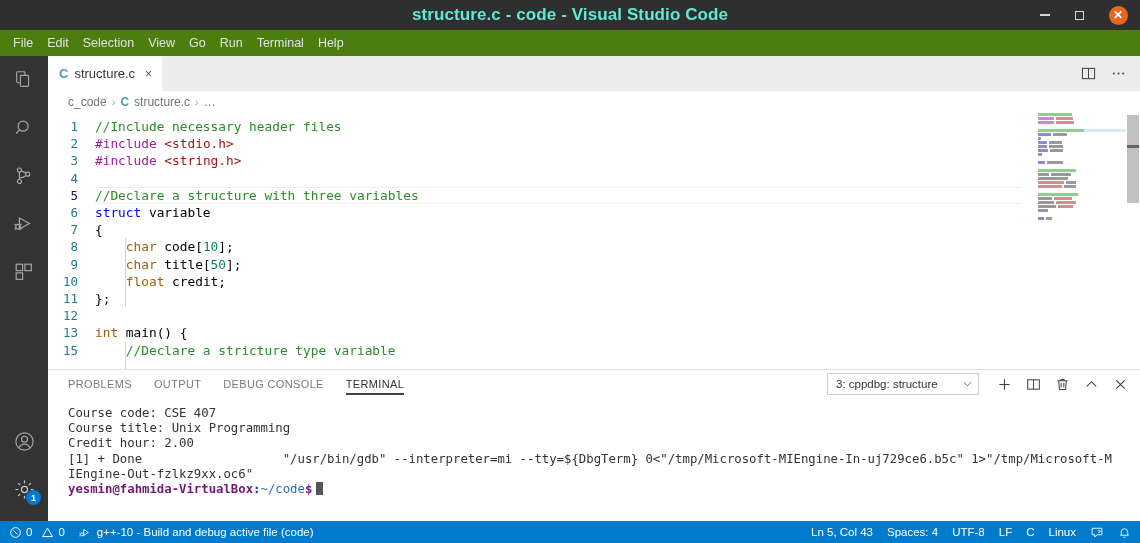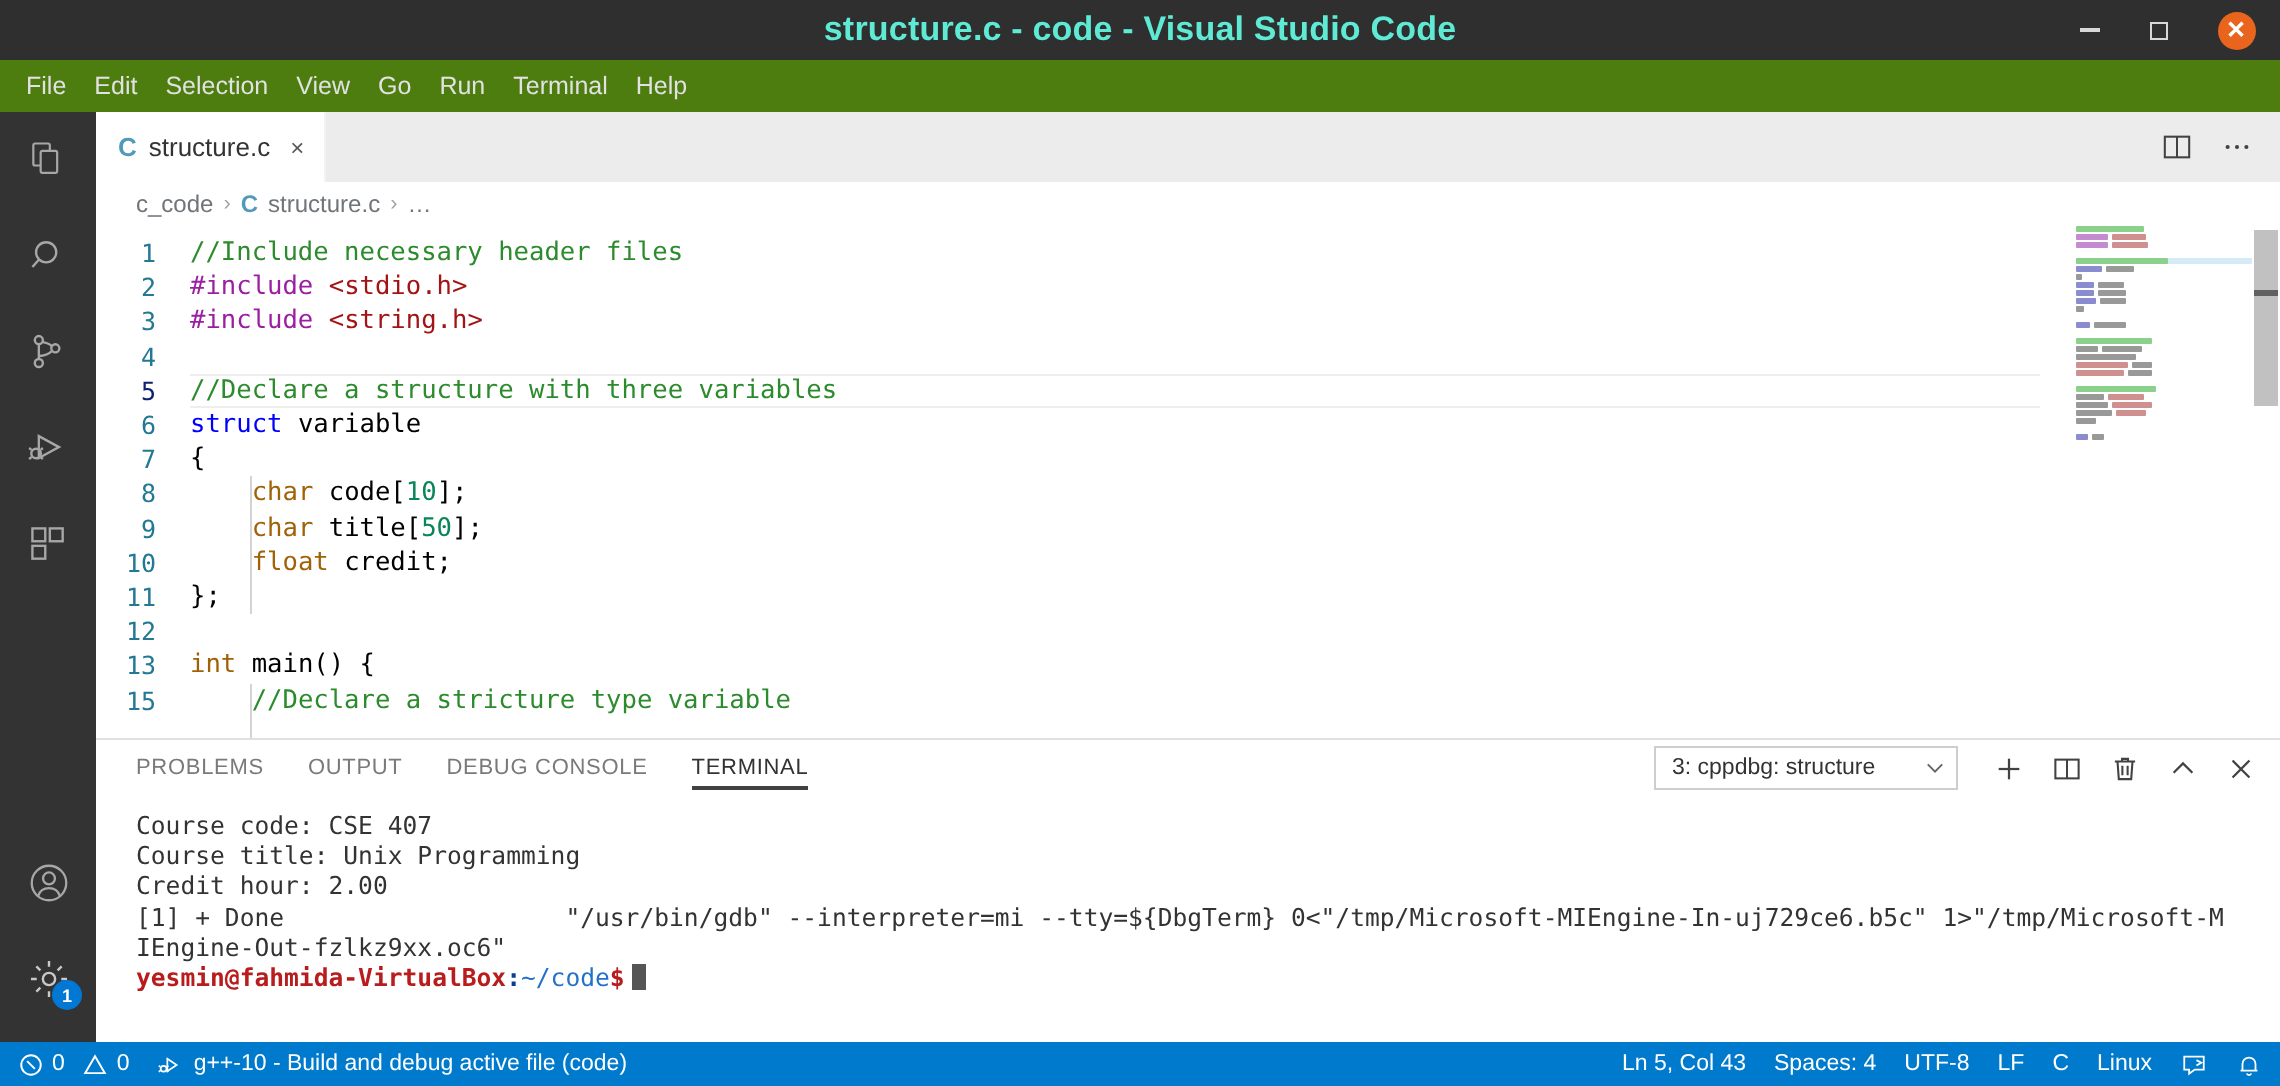--- a/index.html
+++ b/index.html
@@ -154,21 +154,21 @@
   }
   .sel-caret { color: #666; font-size: 9px; margin-left: 8px; }
   .pa-btn { width: 28px; height: 26px; display: flex; align-items: center; justify-content: center; color: #424242; }
 
   .terminal {
     flex: 1 1 auto; padding: 8px 0 0 20px; overflow: hidden;
     font-family: "DejaVu Sans Mono", monospace; font-size: 12.3px; line-height: 15.2px;
     color: #333333; white-space: pre; position: relative;
   }
   .t-line { white-space: pre; }
-  .t-green { color: #b91c1c; font-weight: bold; }
+  .t-green { color: #701a75; font-weight: bold; }
   .t-blue  { color: #2472c8; font-weight: normal; }
   .t-navy  { color: #0b3d91; font-weight: bold; }
   .t-cursor {
     display: inline-block; width: 7px; height: 13px; background: #555; vertical-align: -2px; margin-left: 4px;
   }
 
   
   .statusbar {
     height: 22px; background: #007acc; color: #ffffff; display: flex; align-items: center;
     font-size: 11.5px; flex: 0 0 22px; padding: 0 2px;

